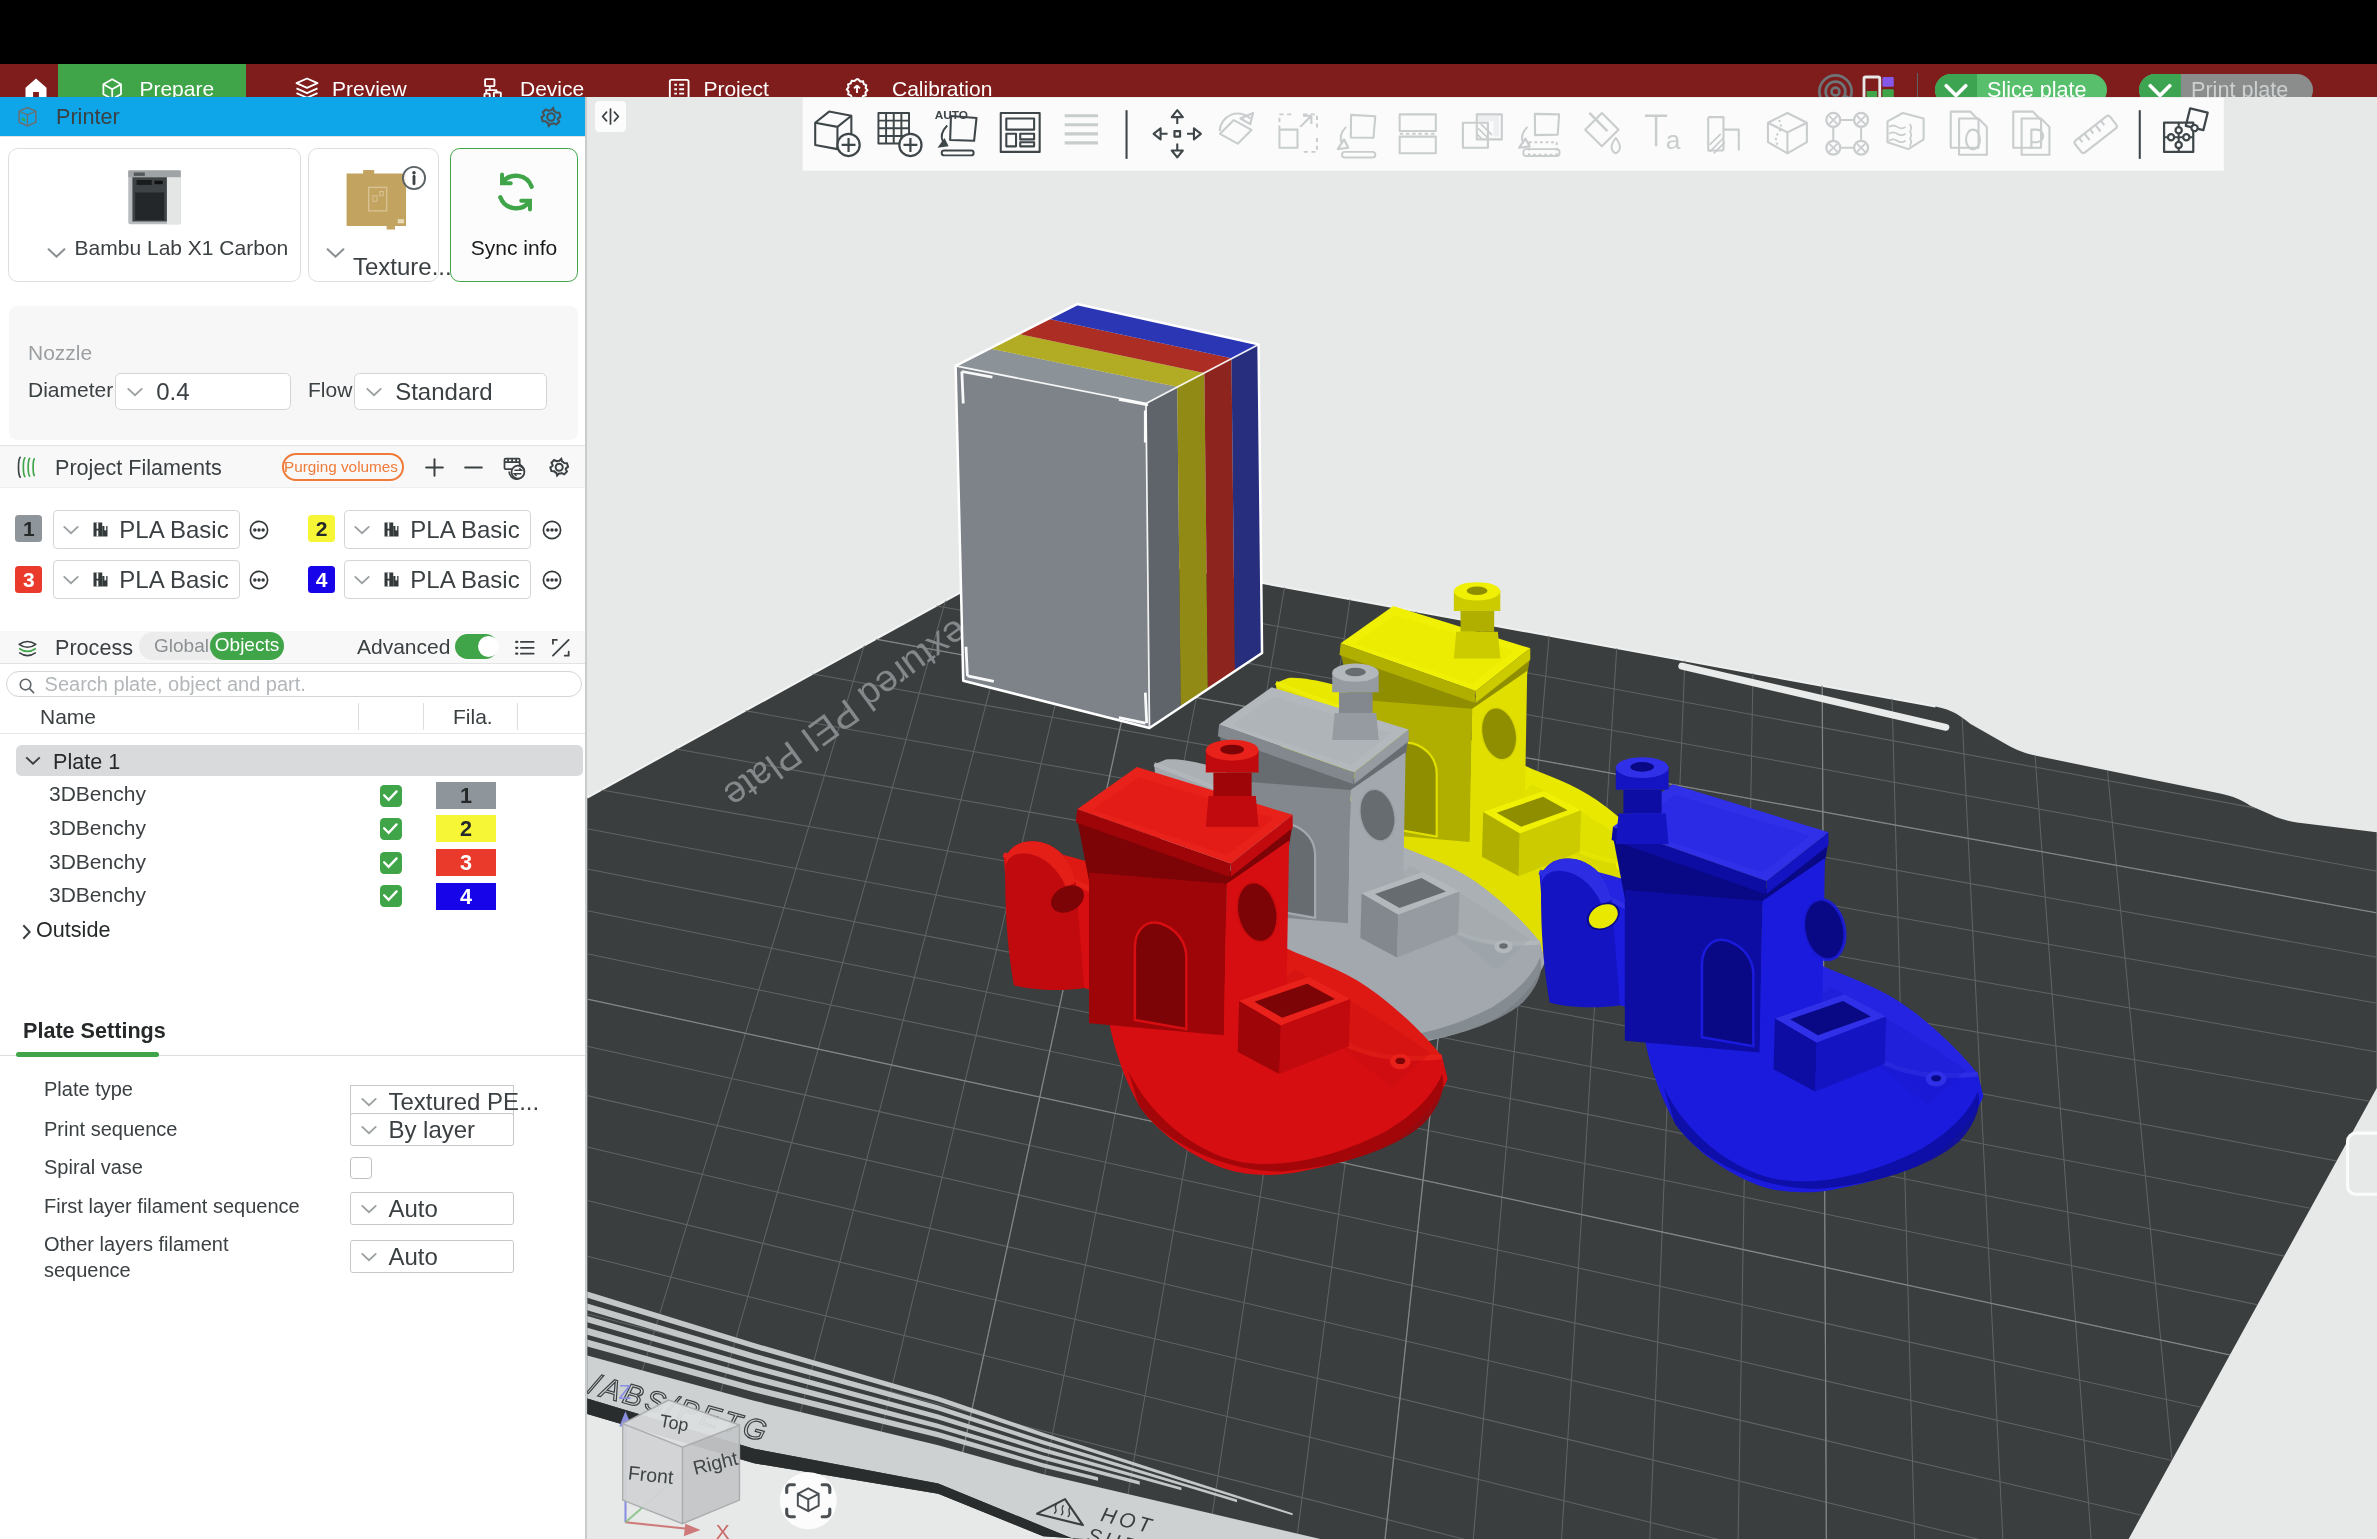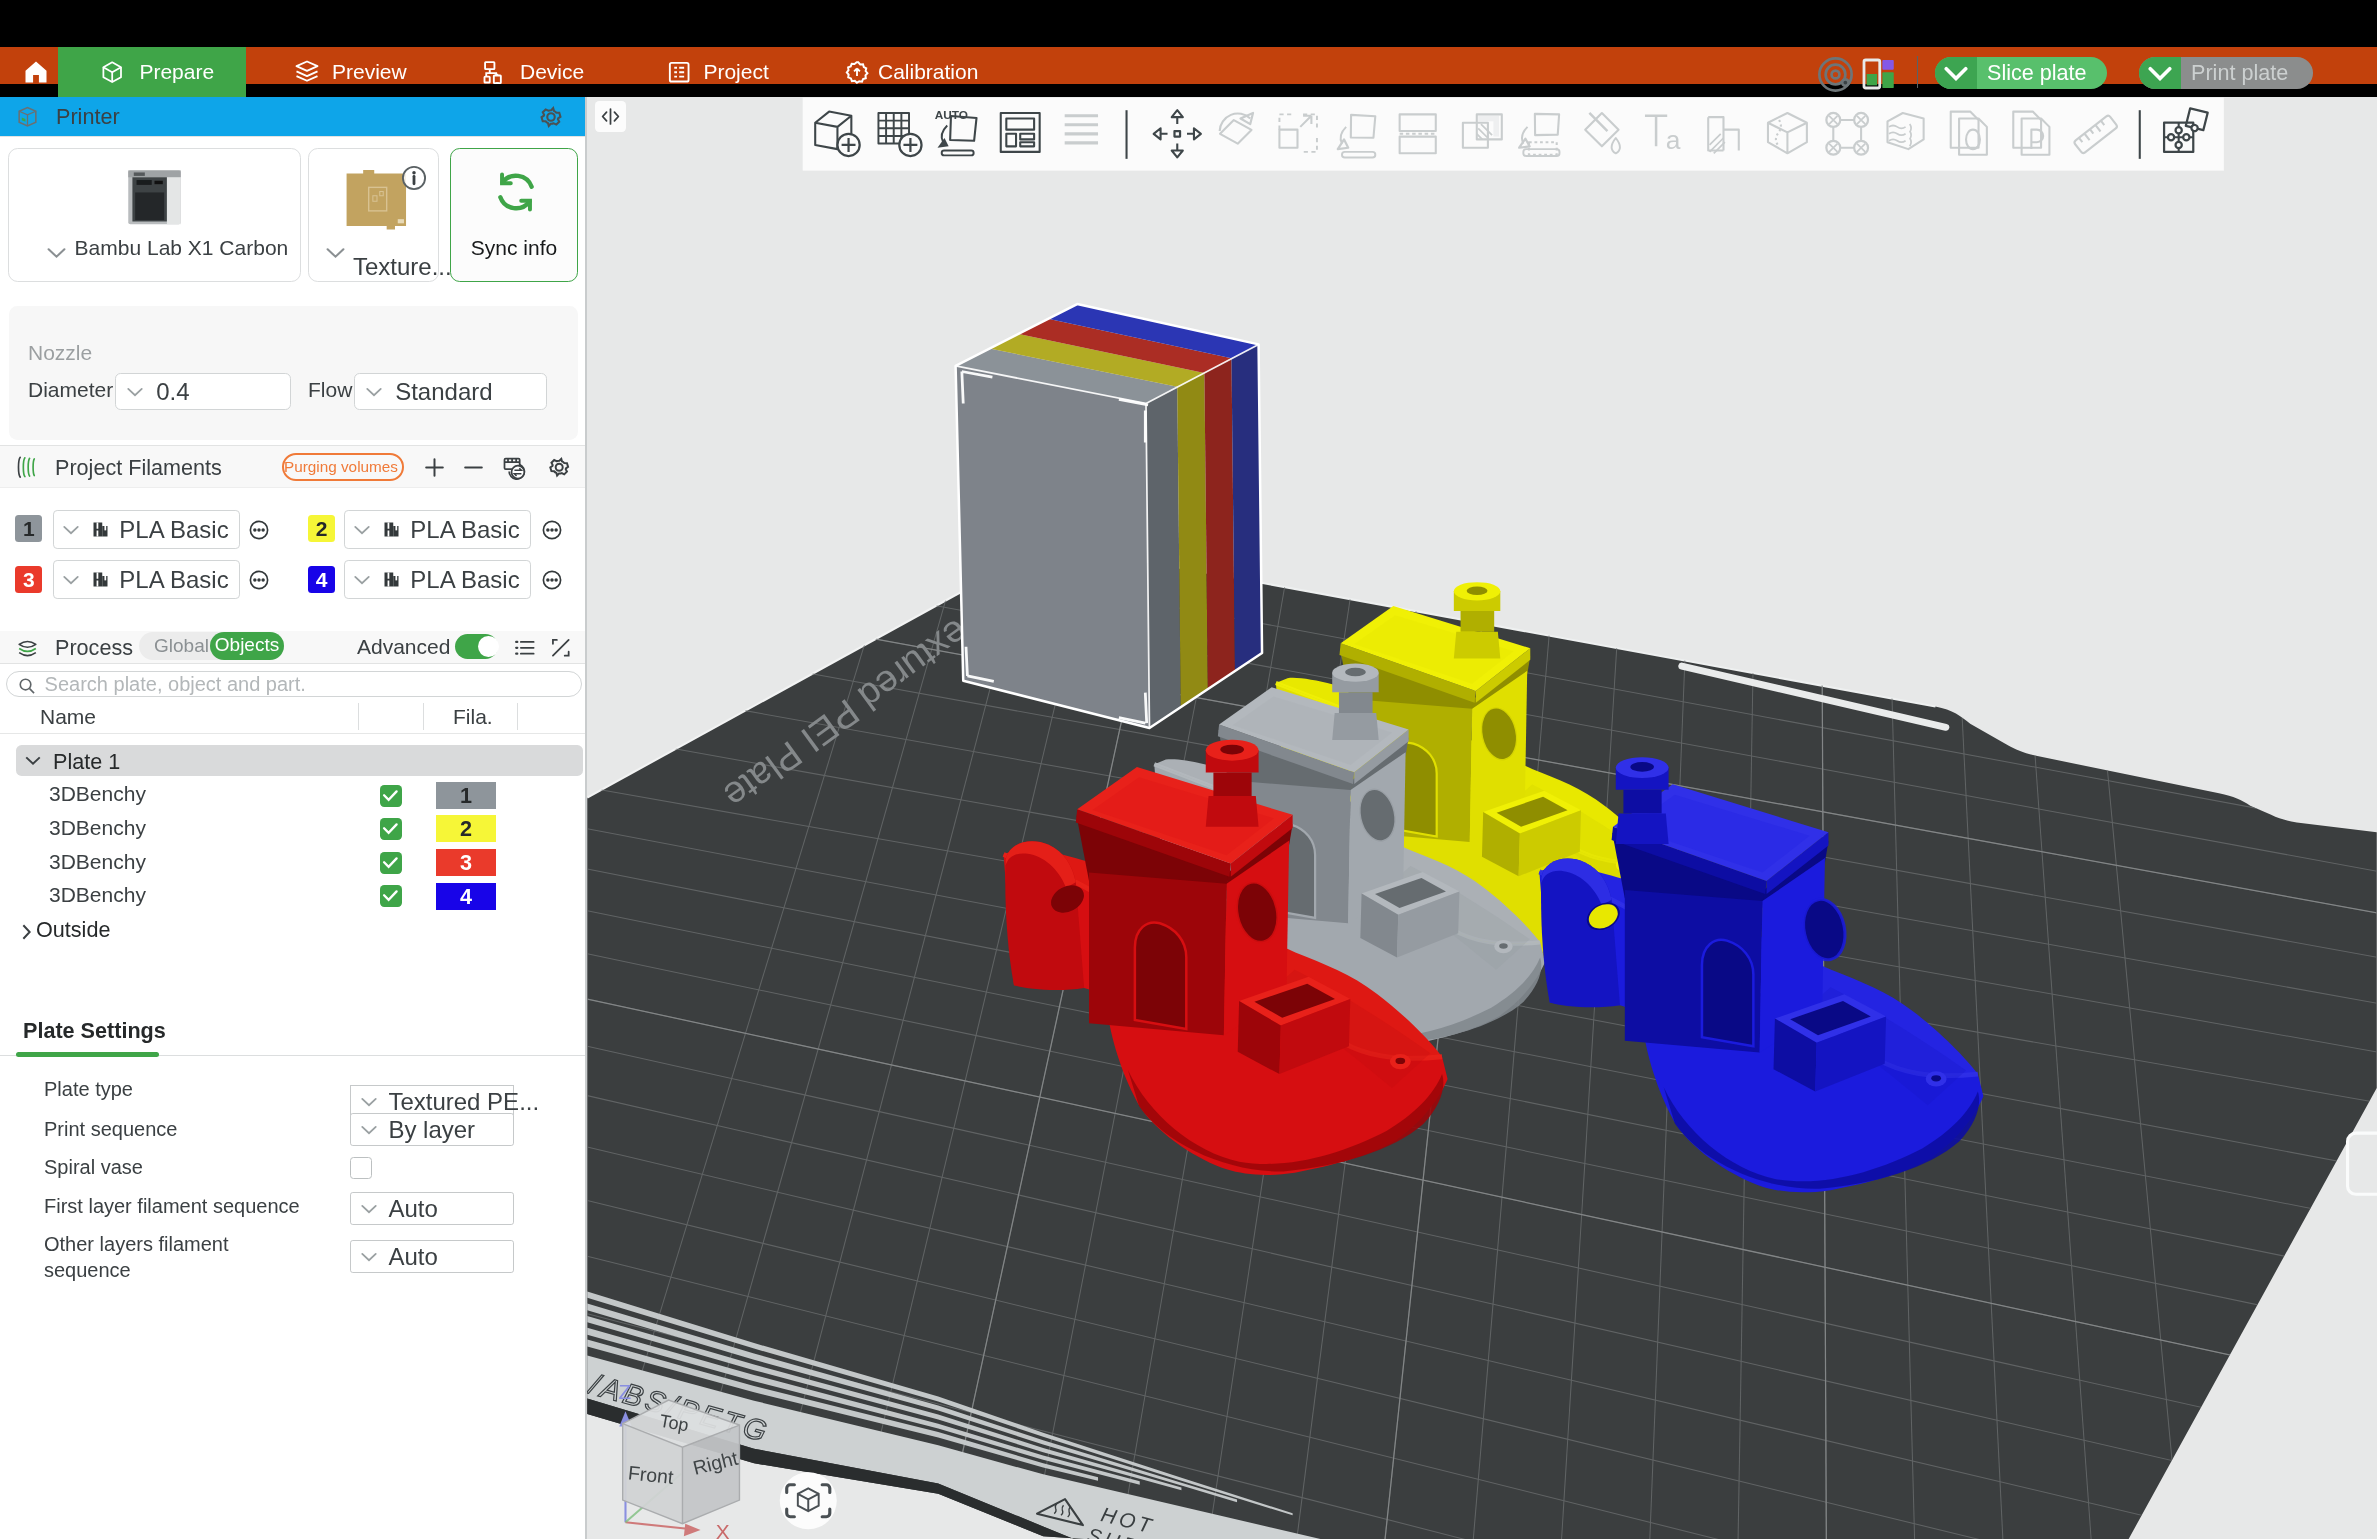--- a/index.html
+++ b/index.html
@@ -1,19 +1,19 @@
 <!DOCTYPE html>
 <html style="font-size:11px"><head>
 <meta charset="utf-8">
 <style>
 *{margin:0;padding:0;box-sizing:border-box}
 html,body{width:2377px;height:1539px;overflow:hidden;background:#000;font-family:"Liberation Sans",sans-serif}
 .abs{position:absolute}
 #topblack{left:0;top:0;width:2377px;height:47px;background:#000}
-#nav{left:0;top:47px;width:2377px;height:37px;background:#c2410c;color:#fff}
+#nav{left:0;top:64px;width:2377px;height:37px;background:#7f1d1d;color:#fff}
 .navitem{position:absolute;top:0;height:50px;display:flex;align-items:center;gap:11px;color:#fff;font-size:21px}
 #panel{left:0;top:97px;width:587px;height:1442px;background:#fff;border-right:2.1px solid #c9cccd}
 #viewport{left:587px;top:97px;width:1790px;height:1442px;background:#e7e8e8}
 .hdr{position:absolute;left:0;width:585px;height:40px;background:#0ea5e9;border-bottom:1.4px solid #e2e3e3}
 .card{position:absolute;border:1.4px solid #dcdedf;border-radius:9.7px;background:#fff}
 .sel{position:absolute;background:#fff;border:1.4px solid #d2d5d6;display:flex;align-items:center;color:#3b4043;font-size:24px;white-space:nowrap}
 .chev{width:18px;height:18px;flex:none}
 .lbl{position:absolute;color:#3b4043;font-size:20px}
 svg{display:block}
 .rowtxt{position:absolute;color:#3b4043;font-size:21px}
@@ -56,21 +56,21 @@
       </svg>
     <span>Device</span>
   </div>
   <div class="navitem" style="left:666px;gap:11px">
     <svg width="26.4" height="26.4" viewBox="0 0 24 24" fill="none" stroke="#fff" stroke-width="1.7">
         <rect x="3.5" y="3.5" width="17" height="17" rx="1.5"></rect>
         <path d="M7.5 8 L10 8 M12 8 L16.5 8 M7.5 12 L10 12 M12 12 L16.5 12 M7.5 16 L10 16 M12 16 L16.5 16"></path>
       </svg>
     <span>Project</span>
   </div>
-  <div class="navitem" style="left:843px;gap:7px">
+  <div class="navitem" style="left:843px;gap:21px">
     <svg width="28" height="28" viewBox="0 0 24 24" fill="none" stroke="#fff" stroke-width="1.7">
         <path d="M12 3.6 L13.8 5.2 L16.2 4.8 L17.2 7 L19.4 7.8 L19.2 10.2 L21 11.8 L19.6 13.8 L20.2 16.2 L18 17.2 L17.4 19.6 L15 19.6 L13.2 21.2 L11.2 19.8 L8.8 20.4 L7.6 18.2 L5.2 17.6 L5.2 15.2 L3.4 13.6 L4.6 11.5 L3.9 9.1 L6 8 L6.5 5.6 L8.9 5.5 L10.6 3.8 Z" transform="rotate(8 12 12)"></path>
         <path d="M12 15.5 L12 9 M12 9 L9.5 11.5 M12 9 L14.5 11.5" stroke-width="1.6"></path>
       </svg>
     <span>Calibration</span>
   </div>
   <svg class="abs" style="left:1814px;top:6.3px" width="43" height="43" viewBox="0 0 24 24" fill="none" stroke="#6d7578" stroke-width="1.5">
       <circle cx="12" cy="12" r="9"></circle>
       <circle cx="12" cy="12" r="5.5"></circle>
       <circle cx="12" cy="12" r="2.2"></circle>

